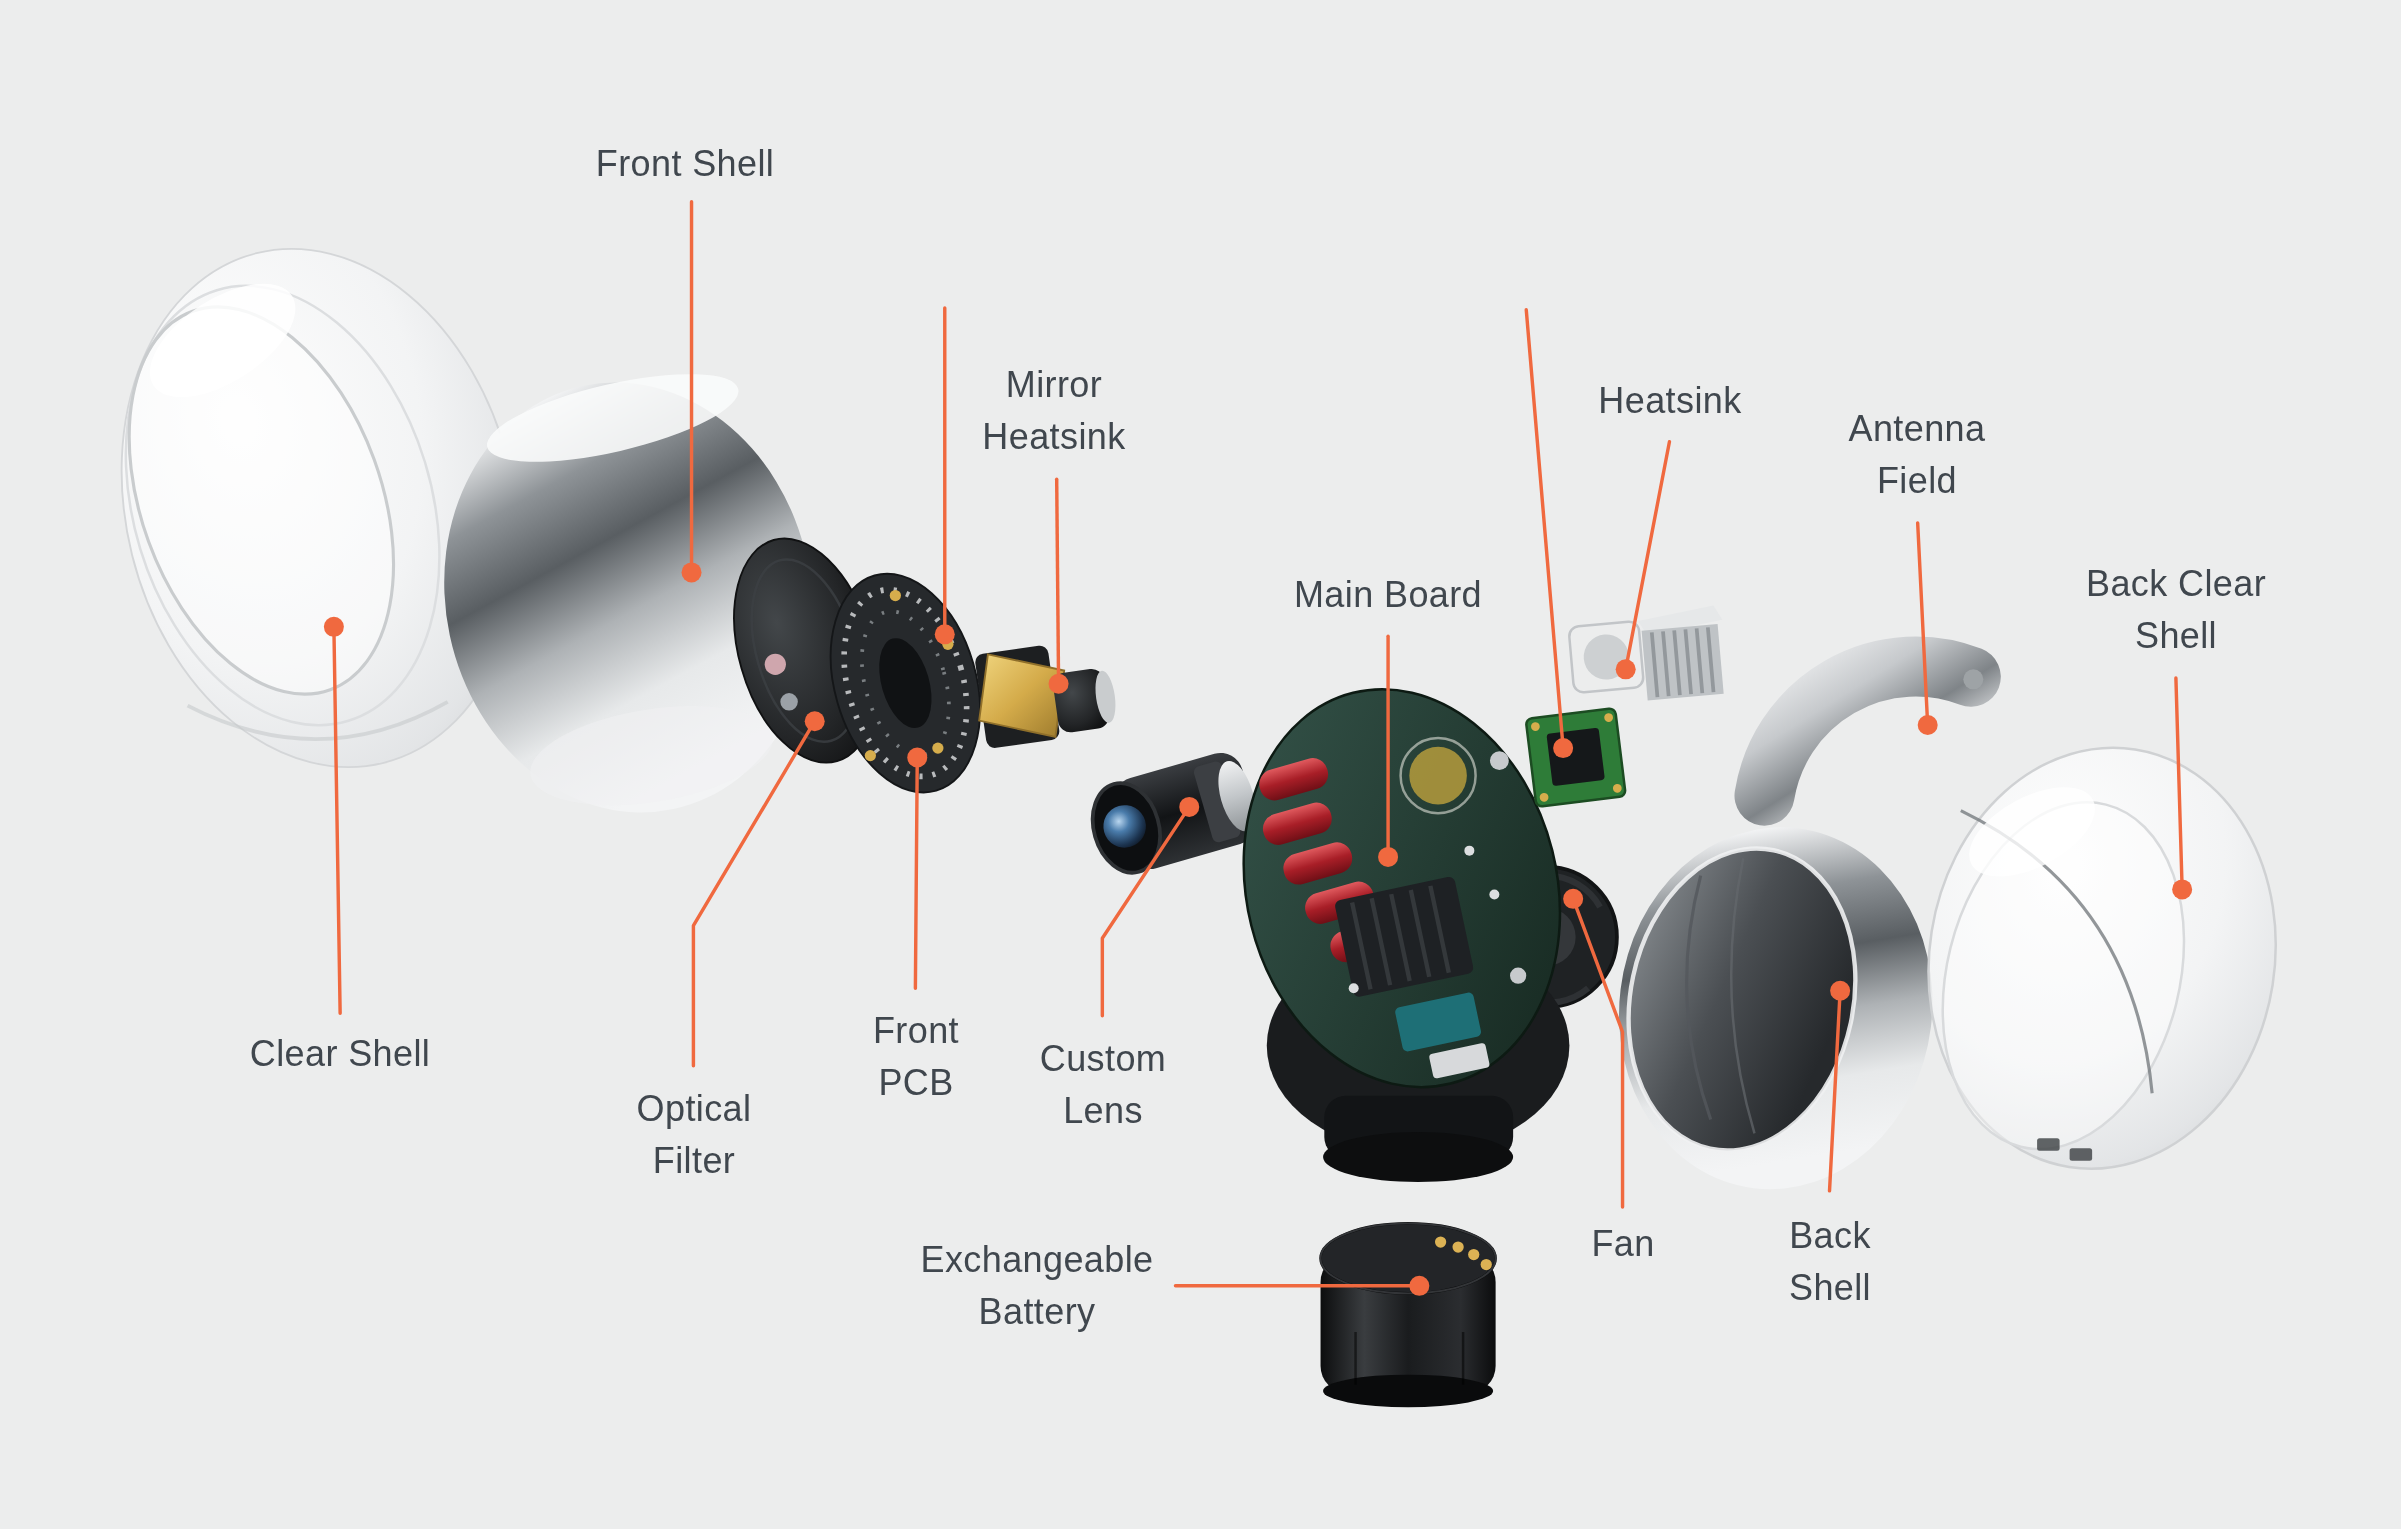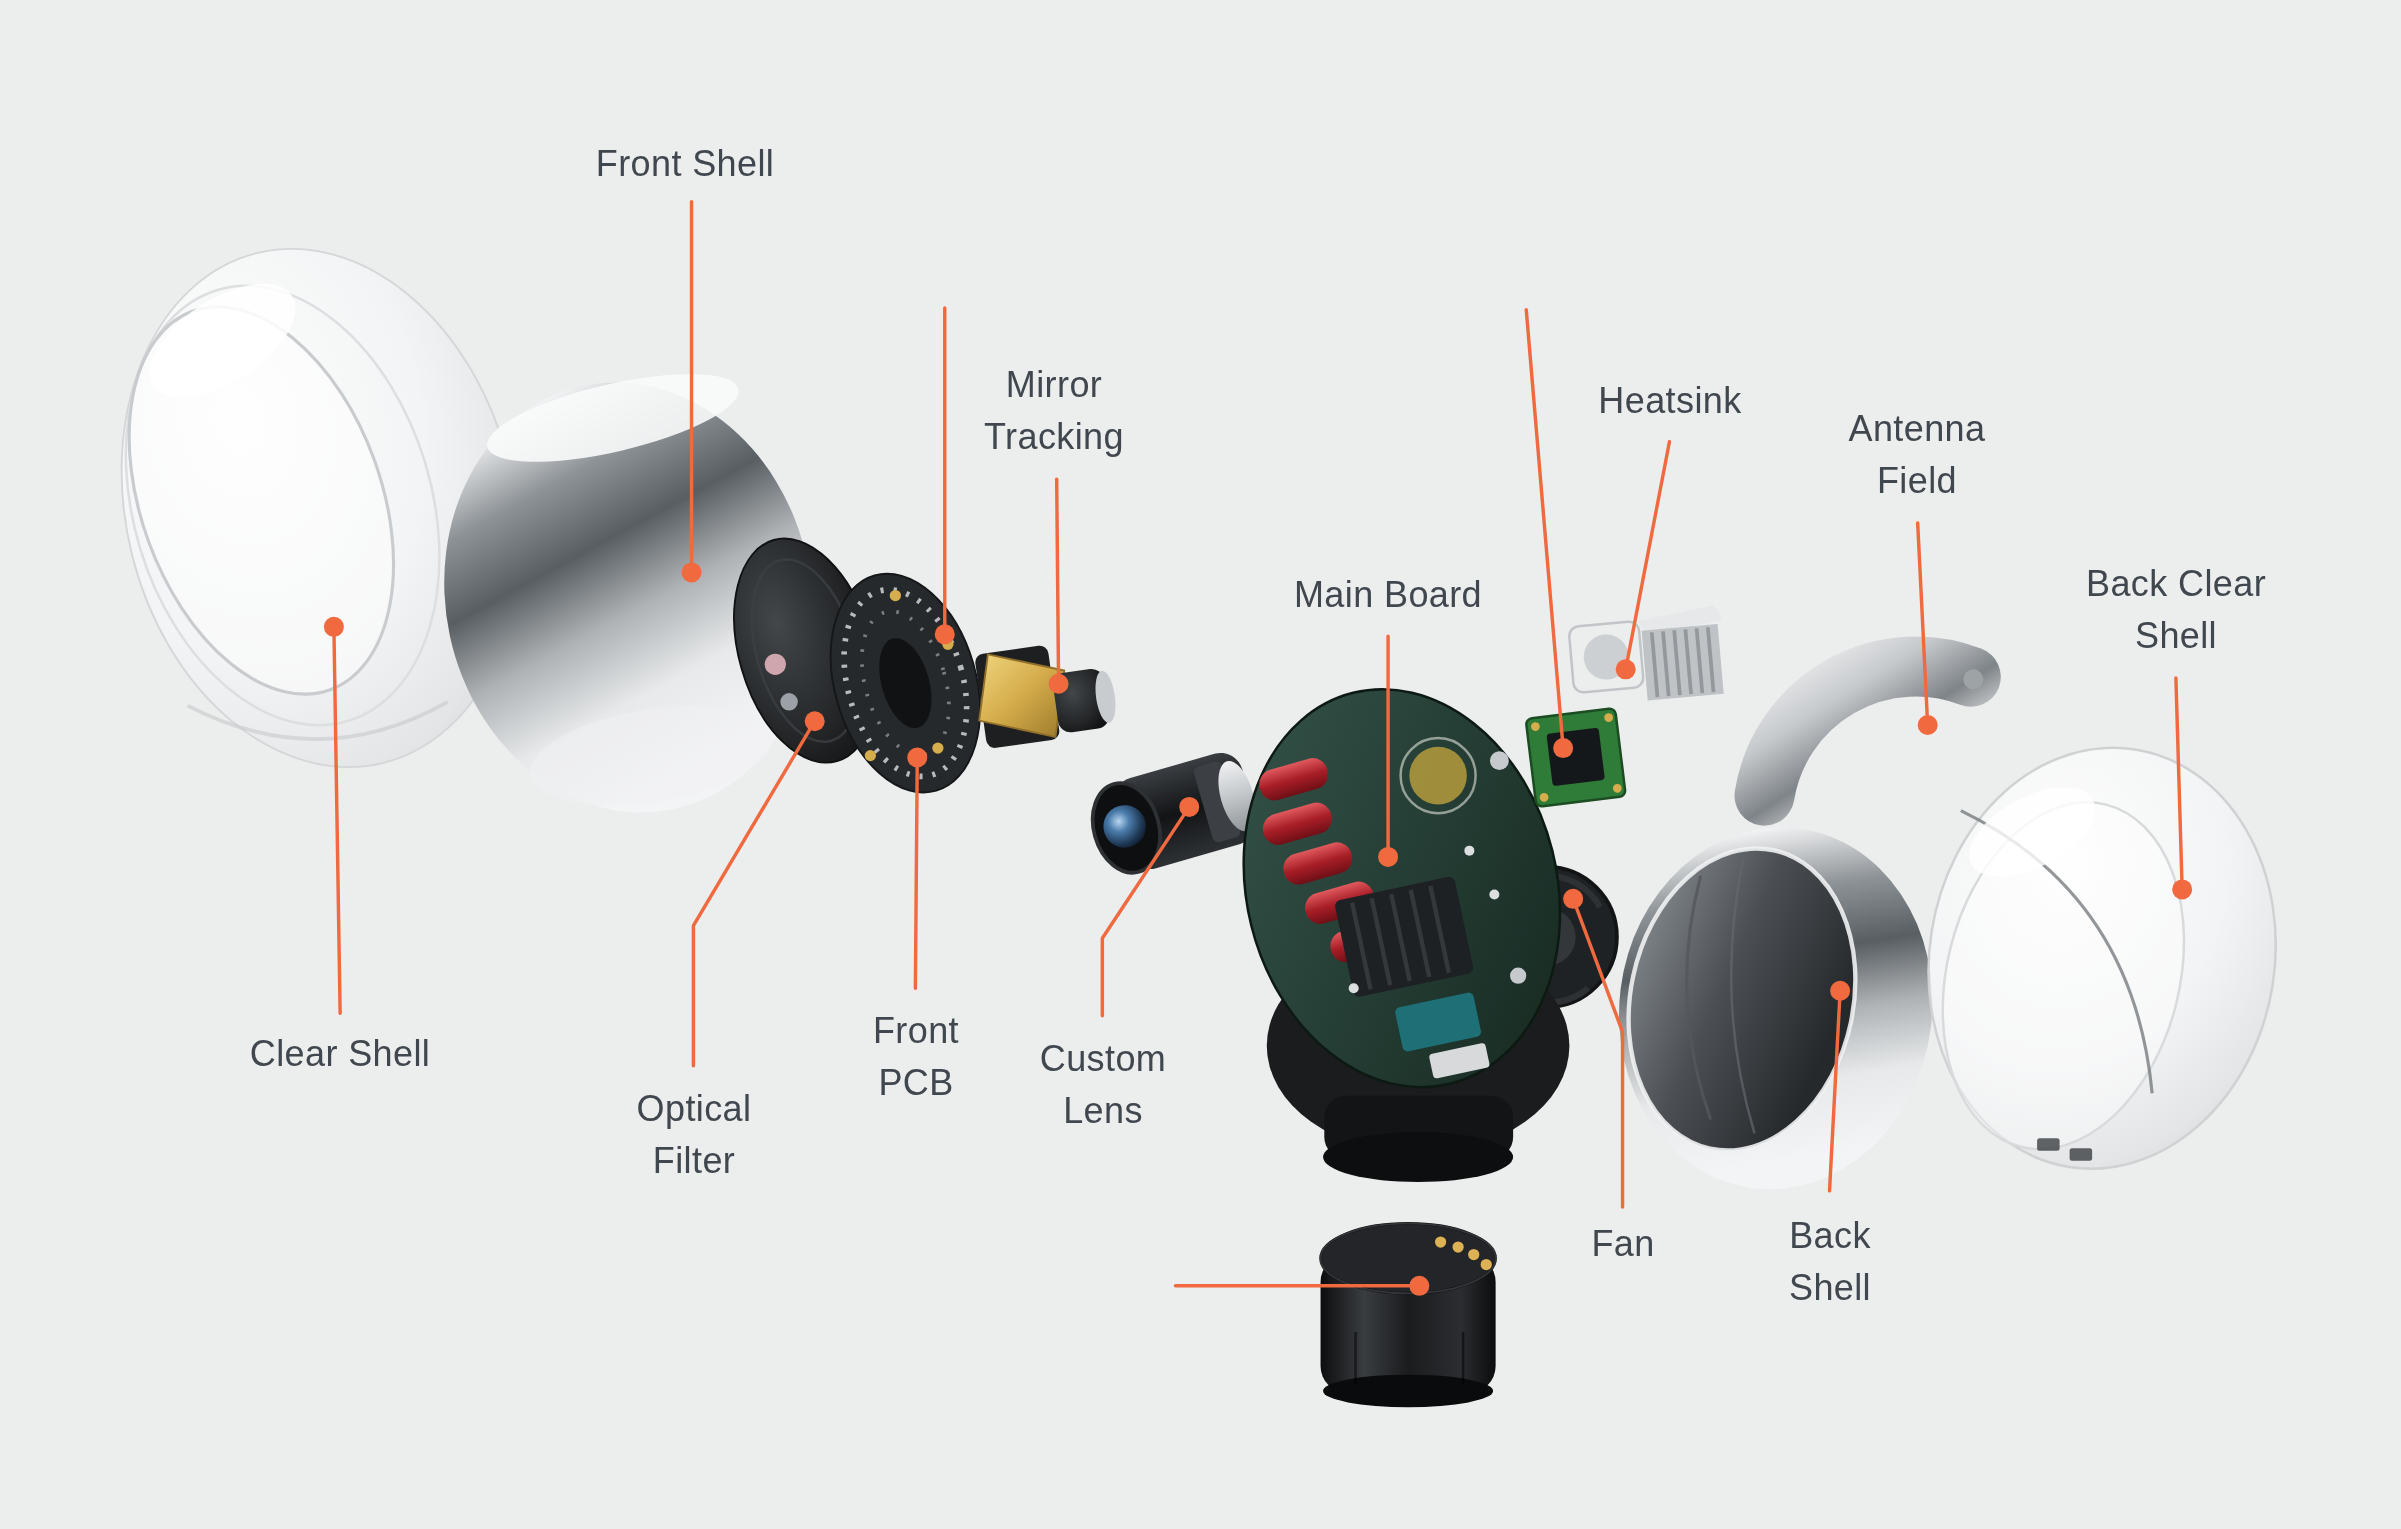--- a/index.html
+++ b/index.html
@@ -278,32 +278,34 @@
       <polyline class="leader" points="2595,1930 2595,1650 2516,1437"></polyline>
       <circle class="leader-dot" cx="2516" cy="1437" r="16"></circle>
 
       <polyline class="leader" points="2926,1904 2943,1584"></polyline>
       <circle class="leader-dot" cx="2943" cy="1584" r="16"></circle>
     </g>
   </svg>
 
   <div class="callout-label" style="left:685px;top:164px">Front Shell</div>
   <div class="callout-label" style="left:1054px;top:411px">Mirror
-Tracking</div>
+Heatsink</div>
   <div class="callout-label" style="left:1670px;top:401px">Heatsink</div>
   <div class="callout-label" style="left:1917px;top:455px">Antenna
 Field</div>
   <div class="callout-label" style="left:2176px;top:610px">Back Clear
 Shell</div>
   <div class="callout-label" style="left:1388px;top:595px">Main Board</div>
   <div class="callout-label" style="left:340px;top:1054px">Clear Shell</div>
   <div class="callout-label" style="left:694px;top:1135px">Optical
 Filter</div>
   <div class="callout-label" style="left:916px;top:1057px">Front
 PCB</div>
   <div class="callout-label" style="left:1103px;top:1085px">Custom
 Lens</div>
+  <div class="callout-label" style="left:1037px;top:1286px">Exchangeable
+Battery</div>
   <div class="callout-label" style="left:1623px;top:1244px">Fan</div>
   <div class="callout-label" style="left:1830px;top:1262px">Back
 Shell</div>
 
 </div>
 
 
 </body></html>

